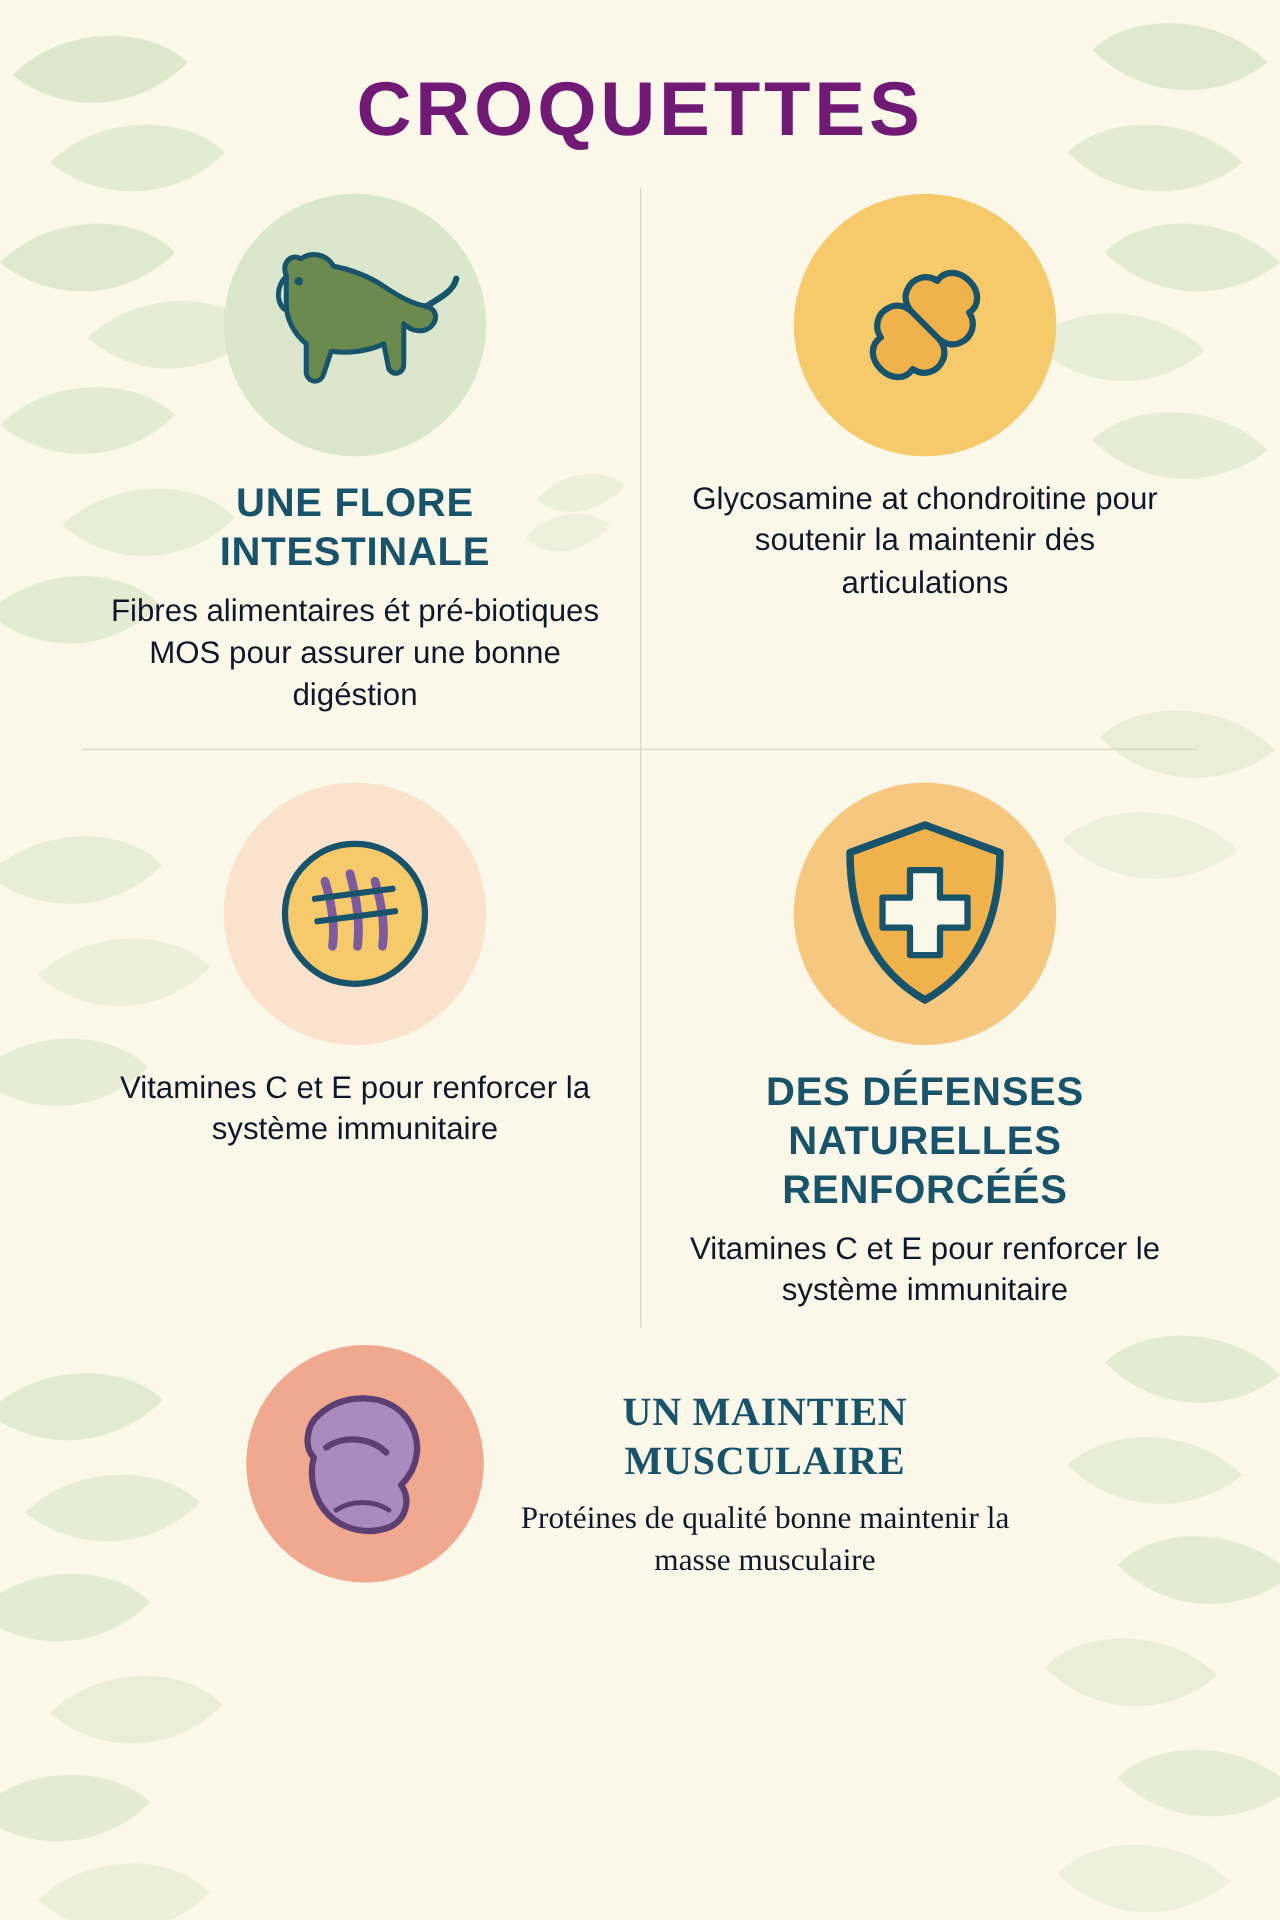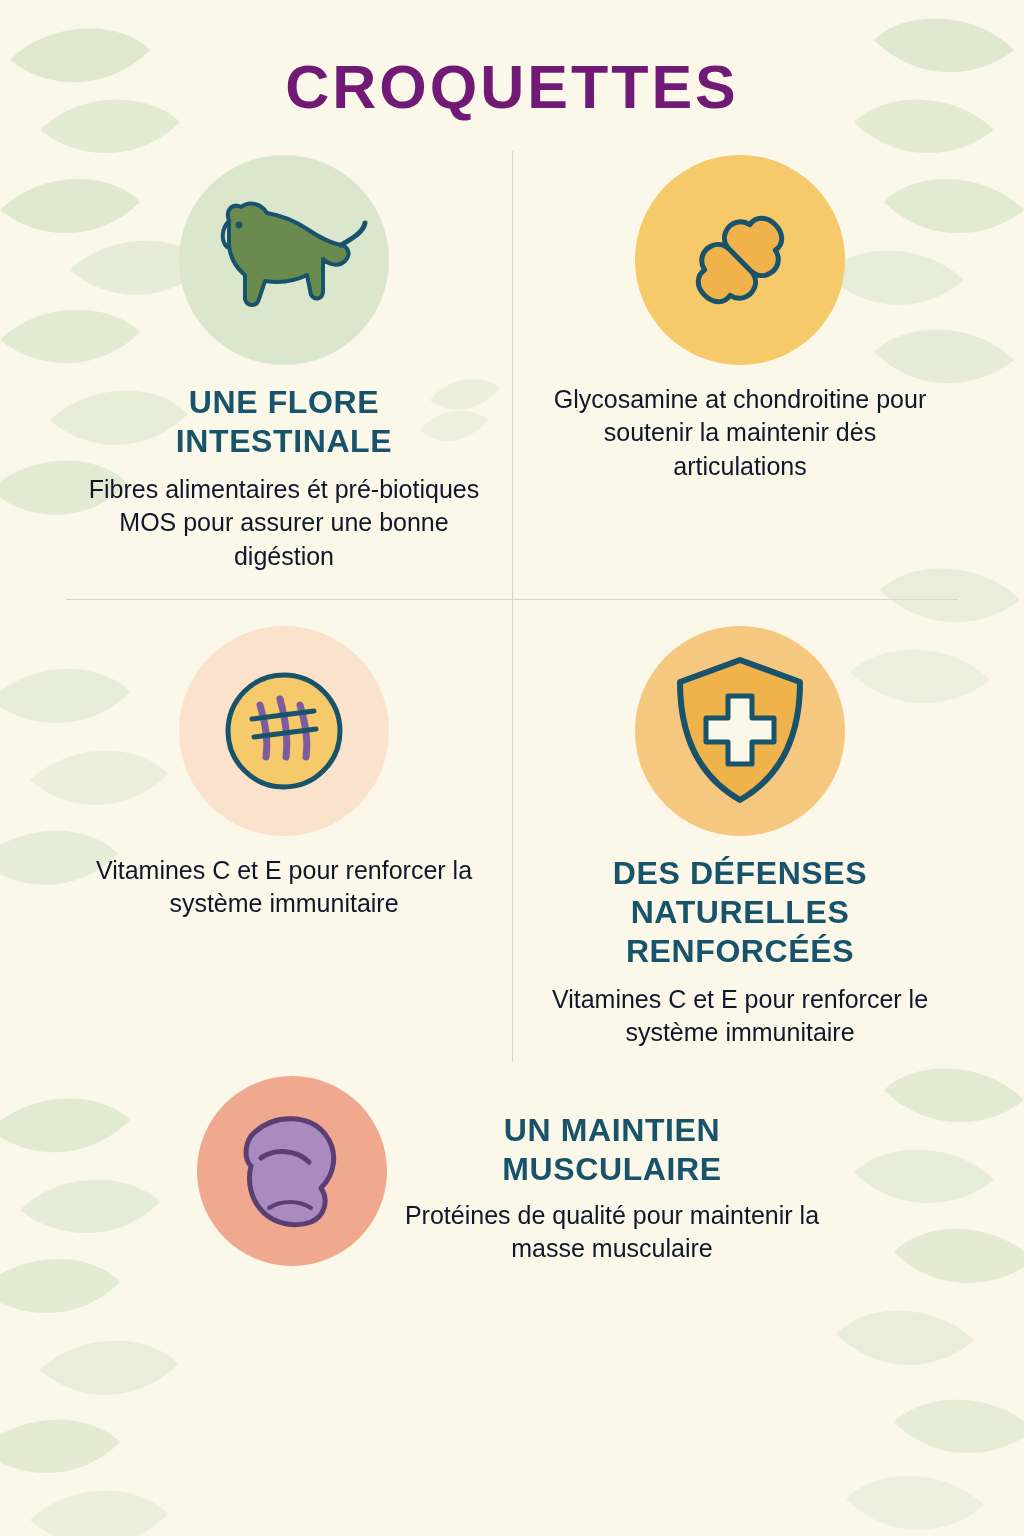--- a/index.html
+++ b/index.html
@@ -114,24 +114,25 @@
     font-size: 25px;
     line-height: 1.33;
     margin: 0;
     max-width: 400px;
   }
 
   
   .bottom {
     margin-top: 4px;
     display: flex;
-    align-items: flex-end;
+    align-items: center;
     justify-content: center;
     gap: 10px;
     padding: 0 40px;
+    font-family: Liberation Serif, serif;
   }
   .bottom .icon-wrap {
     width: 190px;
     height: 190px;
     flex: none;
     margin-bottom: 0;
   }
   .bottom-text {
     padding-top: 34px;
     text-align: center;
@@ -267,17 +268,17 @@
     <div class="icon-wrap salmon">
       <svg width="150" height="150" viewBox="0 0 150 150">
         <path d="M38 36 C58 18 92 18 108 38 C122 56 118 78 104 92 C112 104 108 120 94 126
                  C78 132 58 128 46 116 C34 104 30 86 34 70 C26 62 28 44 38 36 Z" fill="#a98bbf" stroke="#5b3f72" stroke-width="5" stroke-linejoin="round"></path>
         <path d="M44 62 C58 52 80 54 92 66" fill="none" stroke="#5b3f72" stroke-width="5" stroke-linecap="round"></path>
         <path d="M52 112 C64 104 82 104 94 112" fill="none" stroke="#5b3f72" stroke-width="4" stroke-linecap="round"></path>
       </svg>
     </div>
     <div class="bottom-text">
       <h2 class="cell-title">UN MAINTIEN MUSCULAIRE</h2>
-      <p class="cell-desc">Protéines de qualité pour maintenir la masse musculaire</p>
+      <p class="cell-desc">Protéines de qualité bonne maintenir la masse musculaire</p>
     </div>
   </div>
 
 </div>
 
 </body></html>

